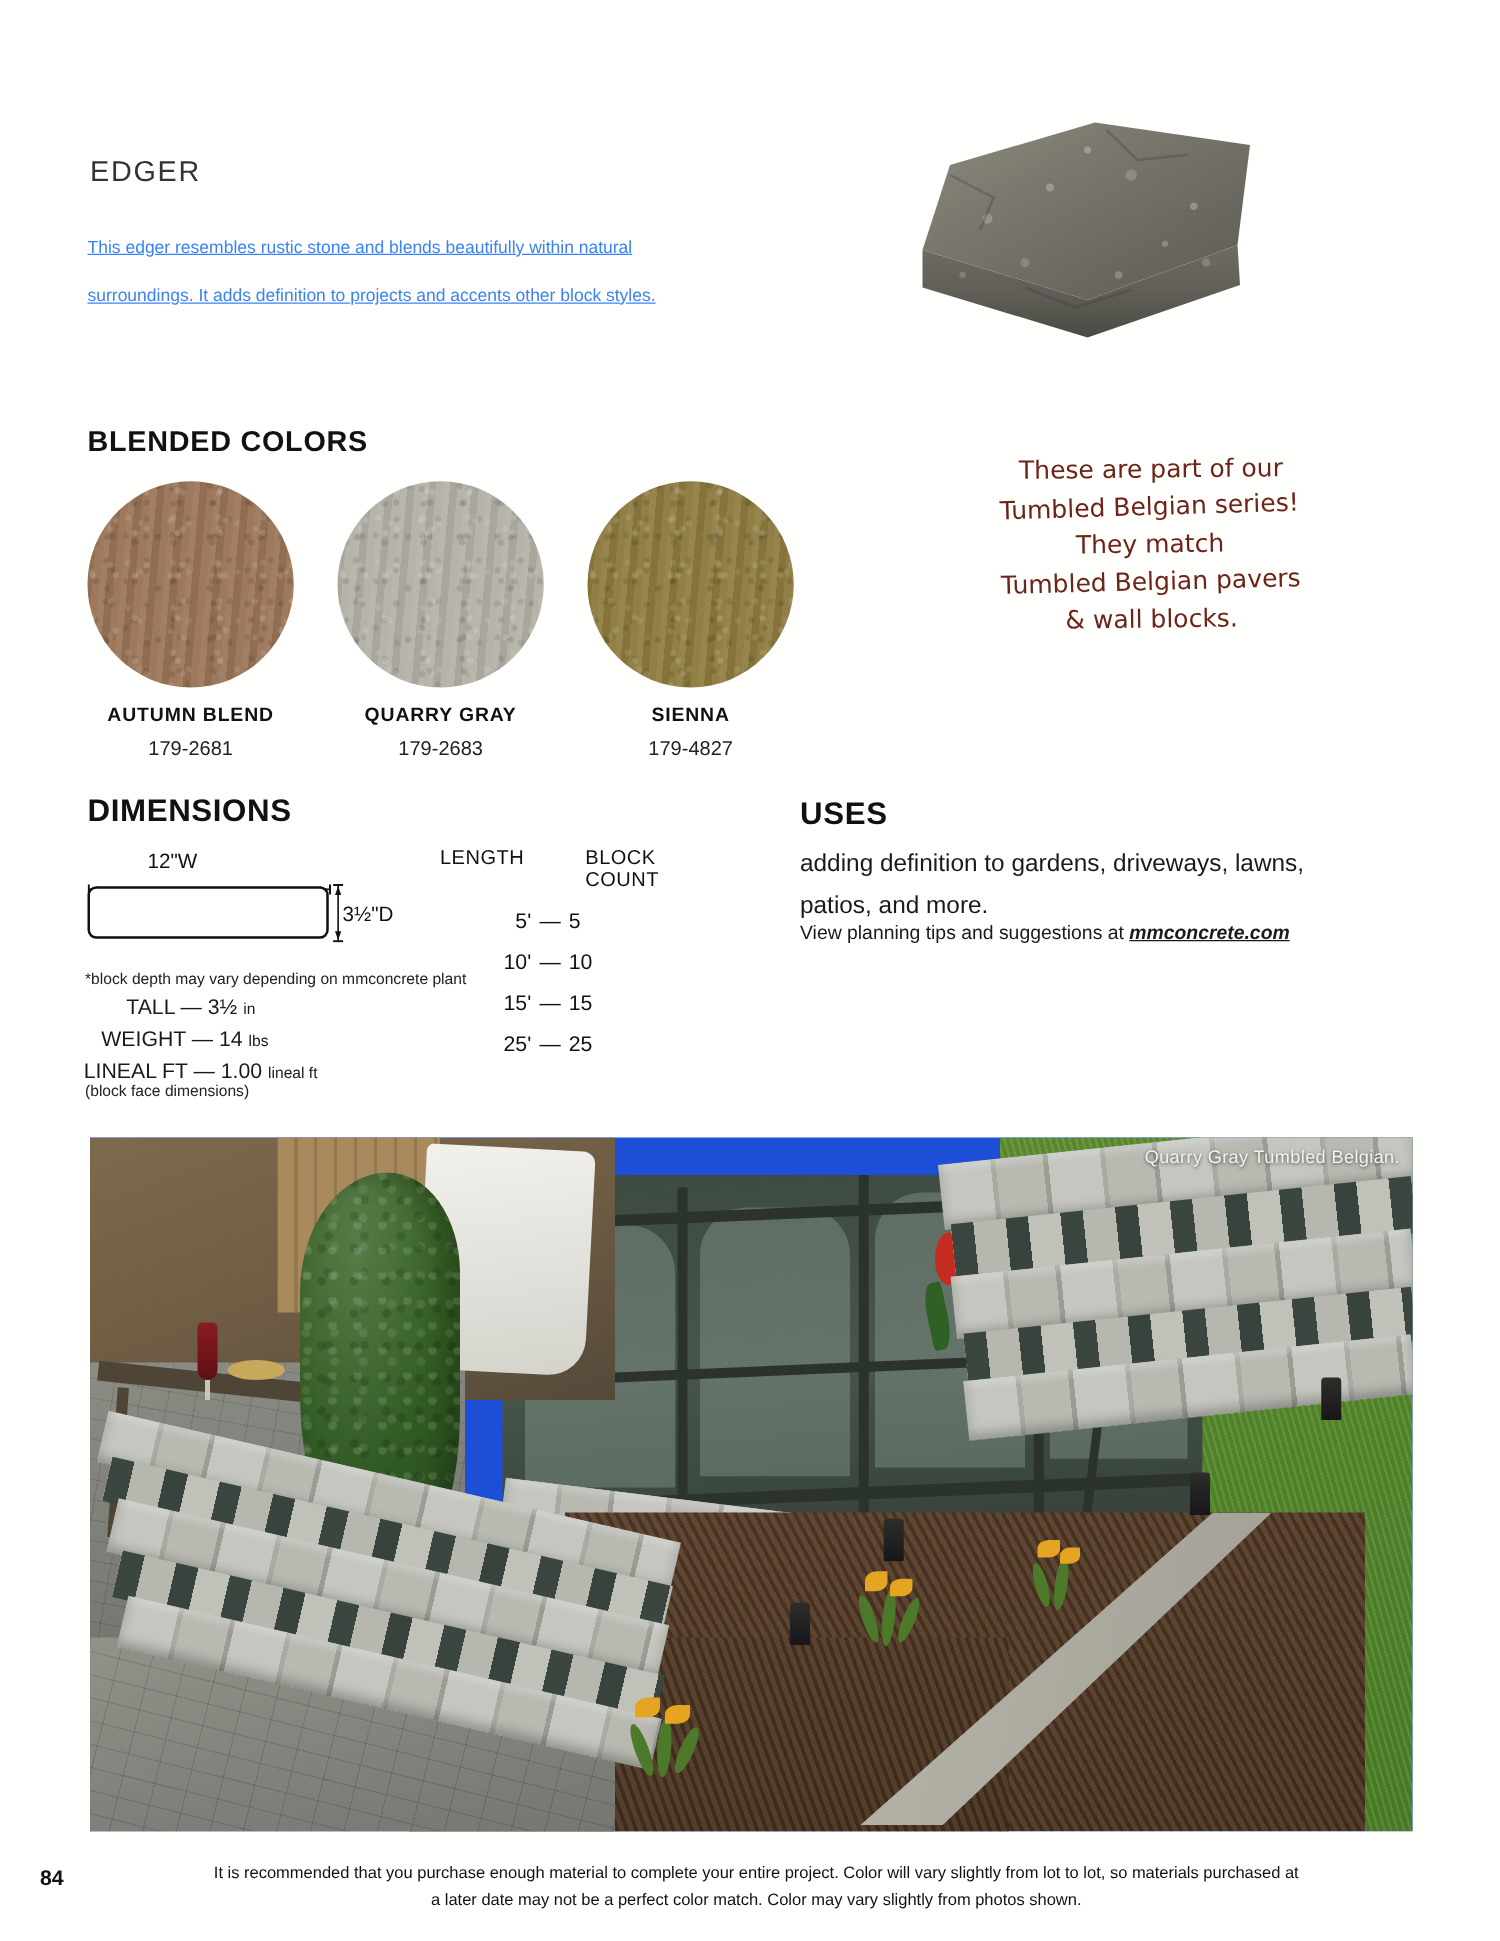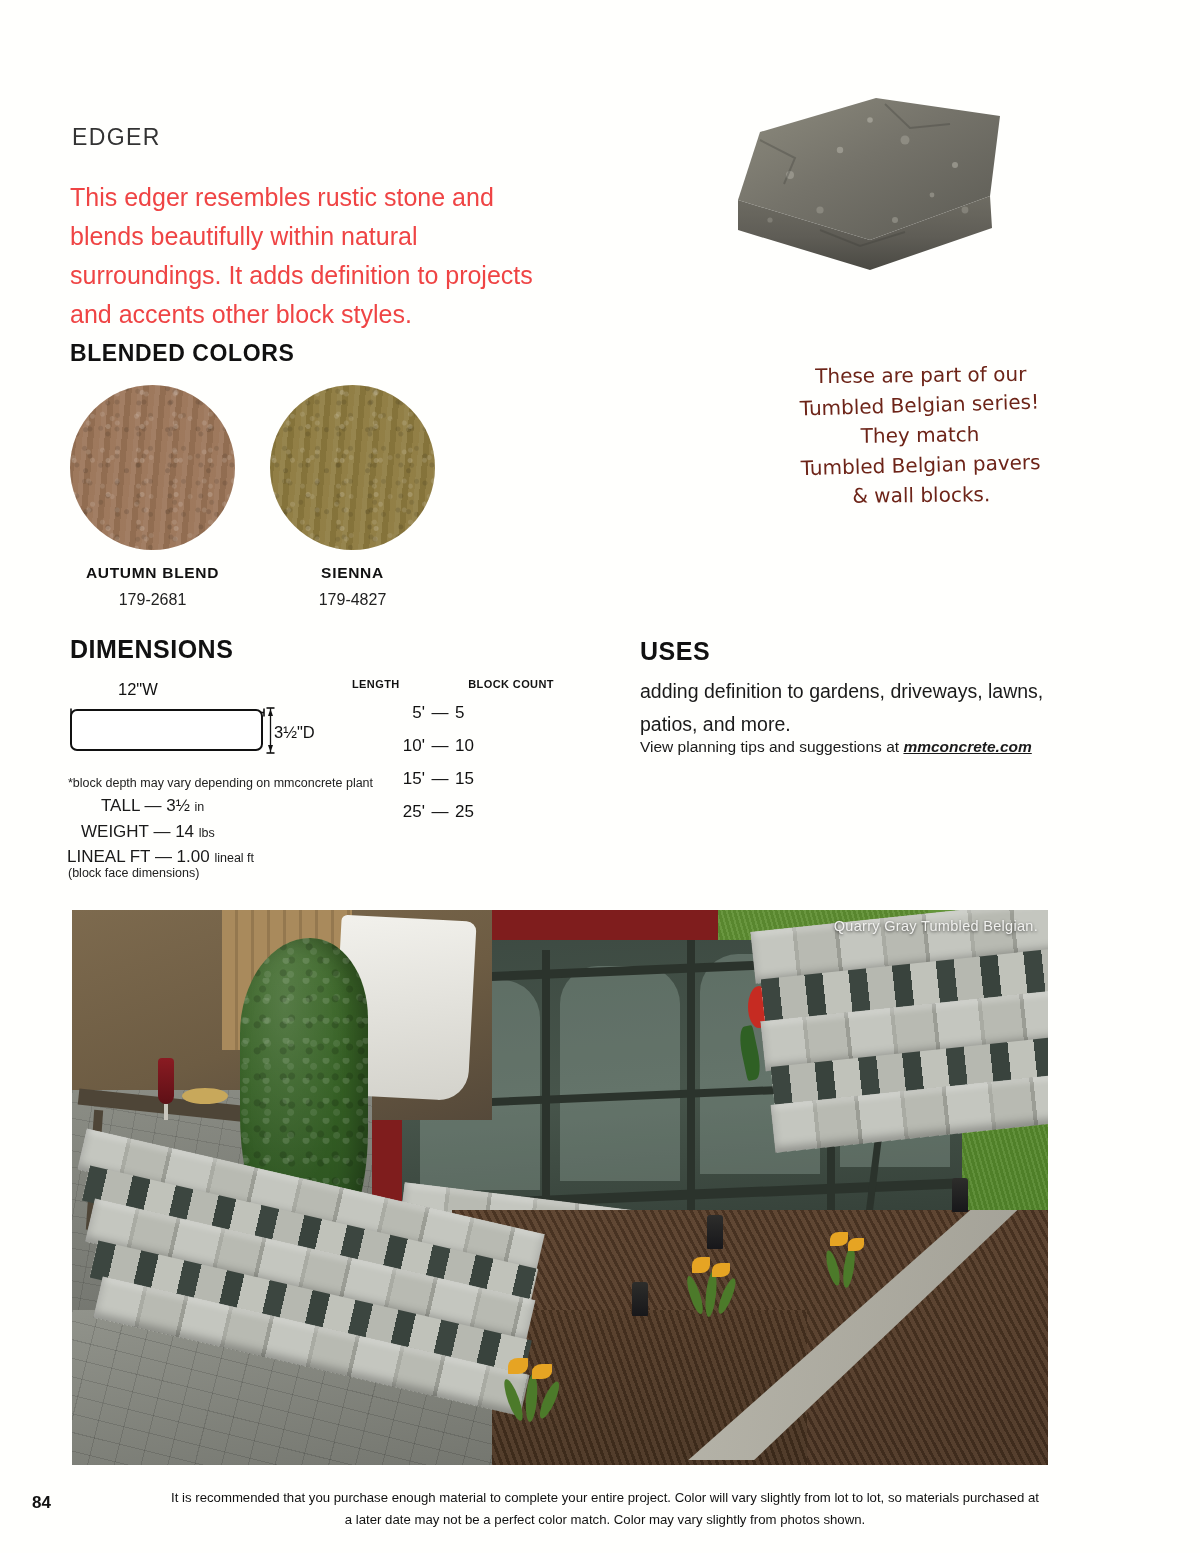--- a/index.html
+++ b/index.html
@@ -17,21 +17,21 @@
     position: absolute; left: 70px; top: 58px;
     font-size: 52px; font-weight: 700; letter-spacing: 1.2px;
     color: #111; line-height: 1;
   }
   .subtitle {
     position: absolute; left: 72px; top: 124px;
     font-size: 23px; font-weight: 400; letter-spacing: 1.4px; color: #333;
   }
   .intro {
     position: absolute; left: 70px; top: 178px; width: 490px;
-    font-size: 25px; line-height: 39px; color: #ef4444; font-weight: 400;
+    font-size: 14px; line-height: 39px; color: #3b82f6; font-weight: 400; text-decoration: underline;
   }
 
   
   .product-shot { position: absolute; left: 700px; top: 80px; width: 330px; height: 200px; }
 
   
   .sec-blended {
     position: absolute; left: 70px; top: 340px;
     font-size: 23px; font-weight: 700; letter-spacing: .6px; color: #111;
   }
@@ -118,21 +118,21 @@
   .spec-tall   { left: 101px; top: 796px; }
   .spec-weight { left: 81px;  top: 822px; }
   .spec-lineal { left: 67px;  top: 847px; }
   .spec-sub {
     position: absolute; left: 68px; top: 866px;
     font-size: 12.5px; color: #222;
   }
 
   
   .len-table { position: absolute; left: 352px; top: 678px; width: 215px; }
-  .len-head { display: flex; font-size: 11px; font-weight: 700; letter-spacing: .4px; color: #111; gap: 40px; }
+  .len-head { display: flex; font-size: 16px; font-weight: 400; letter-spacing: .4px; color: #111; gap: 40px; }
   .len-head .h-len { width: 88px; text-align: left; }
   .len-head .h-cnt { width: 127px; text-align: left; padding-left: 5px; }
   .len-row { display: flex; align-items: baseline; margin-top: 13px; font-size: 17px; color: #111; }
   .len-row .c-len { width: 73px; text-align: right; }
   .len-row .c-dash { width: 30px; text-align: center; }
   .len-row .c-cnt { width: 90px; text-align: left; }
 
   
   .sec-uses {
     position: absolute; left: 640px; top: 637px;
@@ -143,22 +143,22 @@
     font-size: 19.5px; line-height: 33px; color: #1a1a1a;
   }
   .uses-link {
     position: absolute; left: 640px; top: 738px; width: 430px;
     font-size: 15.5px; color: #1a1a1a;
   }
   .uses-link i { font-weight: 700; font-style: italic; text-decoration: underline; }
 
   
   .photo {
-    position: absolute; left: 72px; top: 910px; width: 976px; height: 555px;
-    overflow: hidden; background: #7f1d1d;
+    position: absolute; left: 72px; top: 910px; width: 1058px; height: 555px;
+    overflow: hidden; background: #1d4ed8;
   }
   .photo-caption {
     position: absolute; right: 10px; top: 8px; z-index: 40;
     color: #f2f2f0; font-size: 14.5px; letter-spacing: .3px;
     text-shadow: 0 1px 3px rgba(0,0,0,.65);
   }
   
   .ph-lawn-r {
     position: absolute; right: 0; top: 0; width: 330px; height: 100%;
     background:
@@ -348,20 +348,28 @@
   <div class="swatch-row">
     <div class="swatch">
       <div class="swatch-disc" id="sw0" style="background-color: rgb(154, 115, 86);">
         <div class="streak"></div>
         <div class="grain"></div>
       </div>
       <div class="swatch-name">AUTUMN BLEND</div>
       <div class="swatch-code">179-2681</div>
     </div>
     <div class="swatch">
+      <div class="swatch-disc" id="sw1" style="background-color: rgb(179, 177, 166);">
+        <div class="streak"></div>
+        <div class="grain"></div>
+      </div>
+      <div class="swatch-name">QUARRY GRAY</div>
+      <div class="swatch-code">179-2683</div>
+    </div>
+    <div class="swatch">
       <div class="swatch-disc" id="sw2" style="background-color: rgb(141, 122, 62);">
         <div class="streak"></div>
         <div class="grain"></div>
       </div>
       <div class="swatch-name">SIENNA</div>
       <div class="swatch-code">179-4827</div>
     </div>
   </div>
 
   <div class="note" style="color: rgb(109, 36, 24);">

